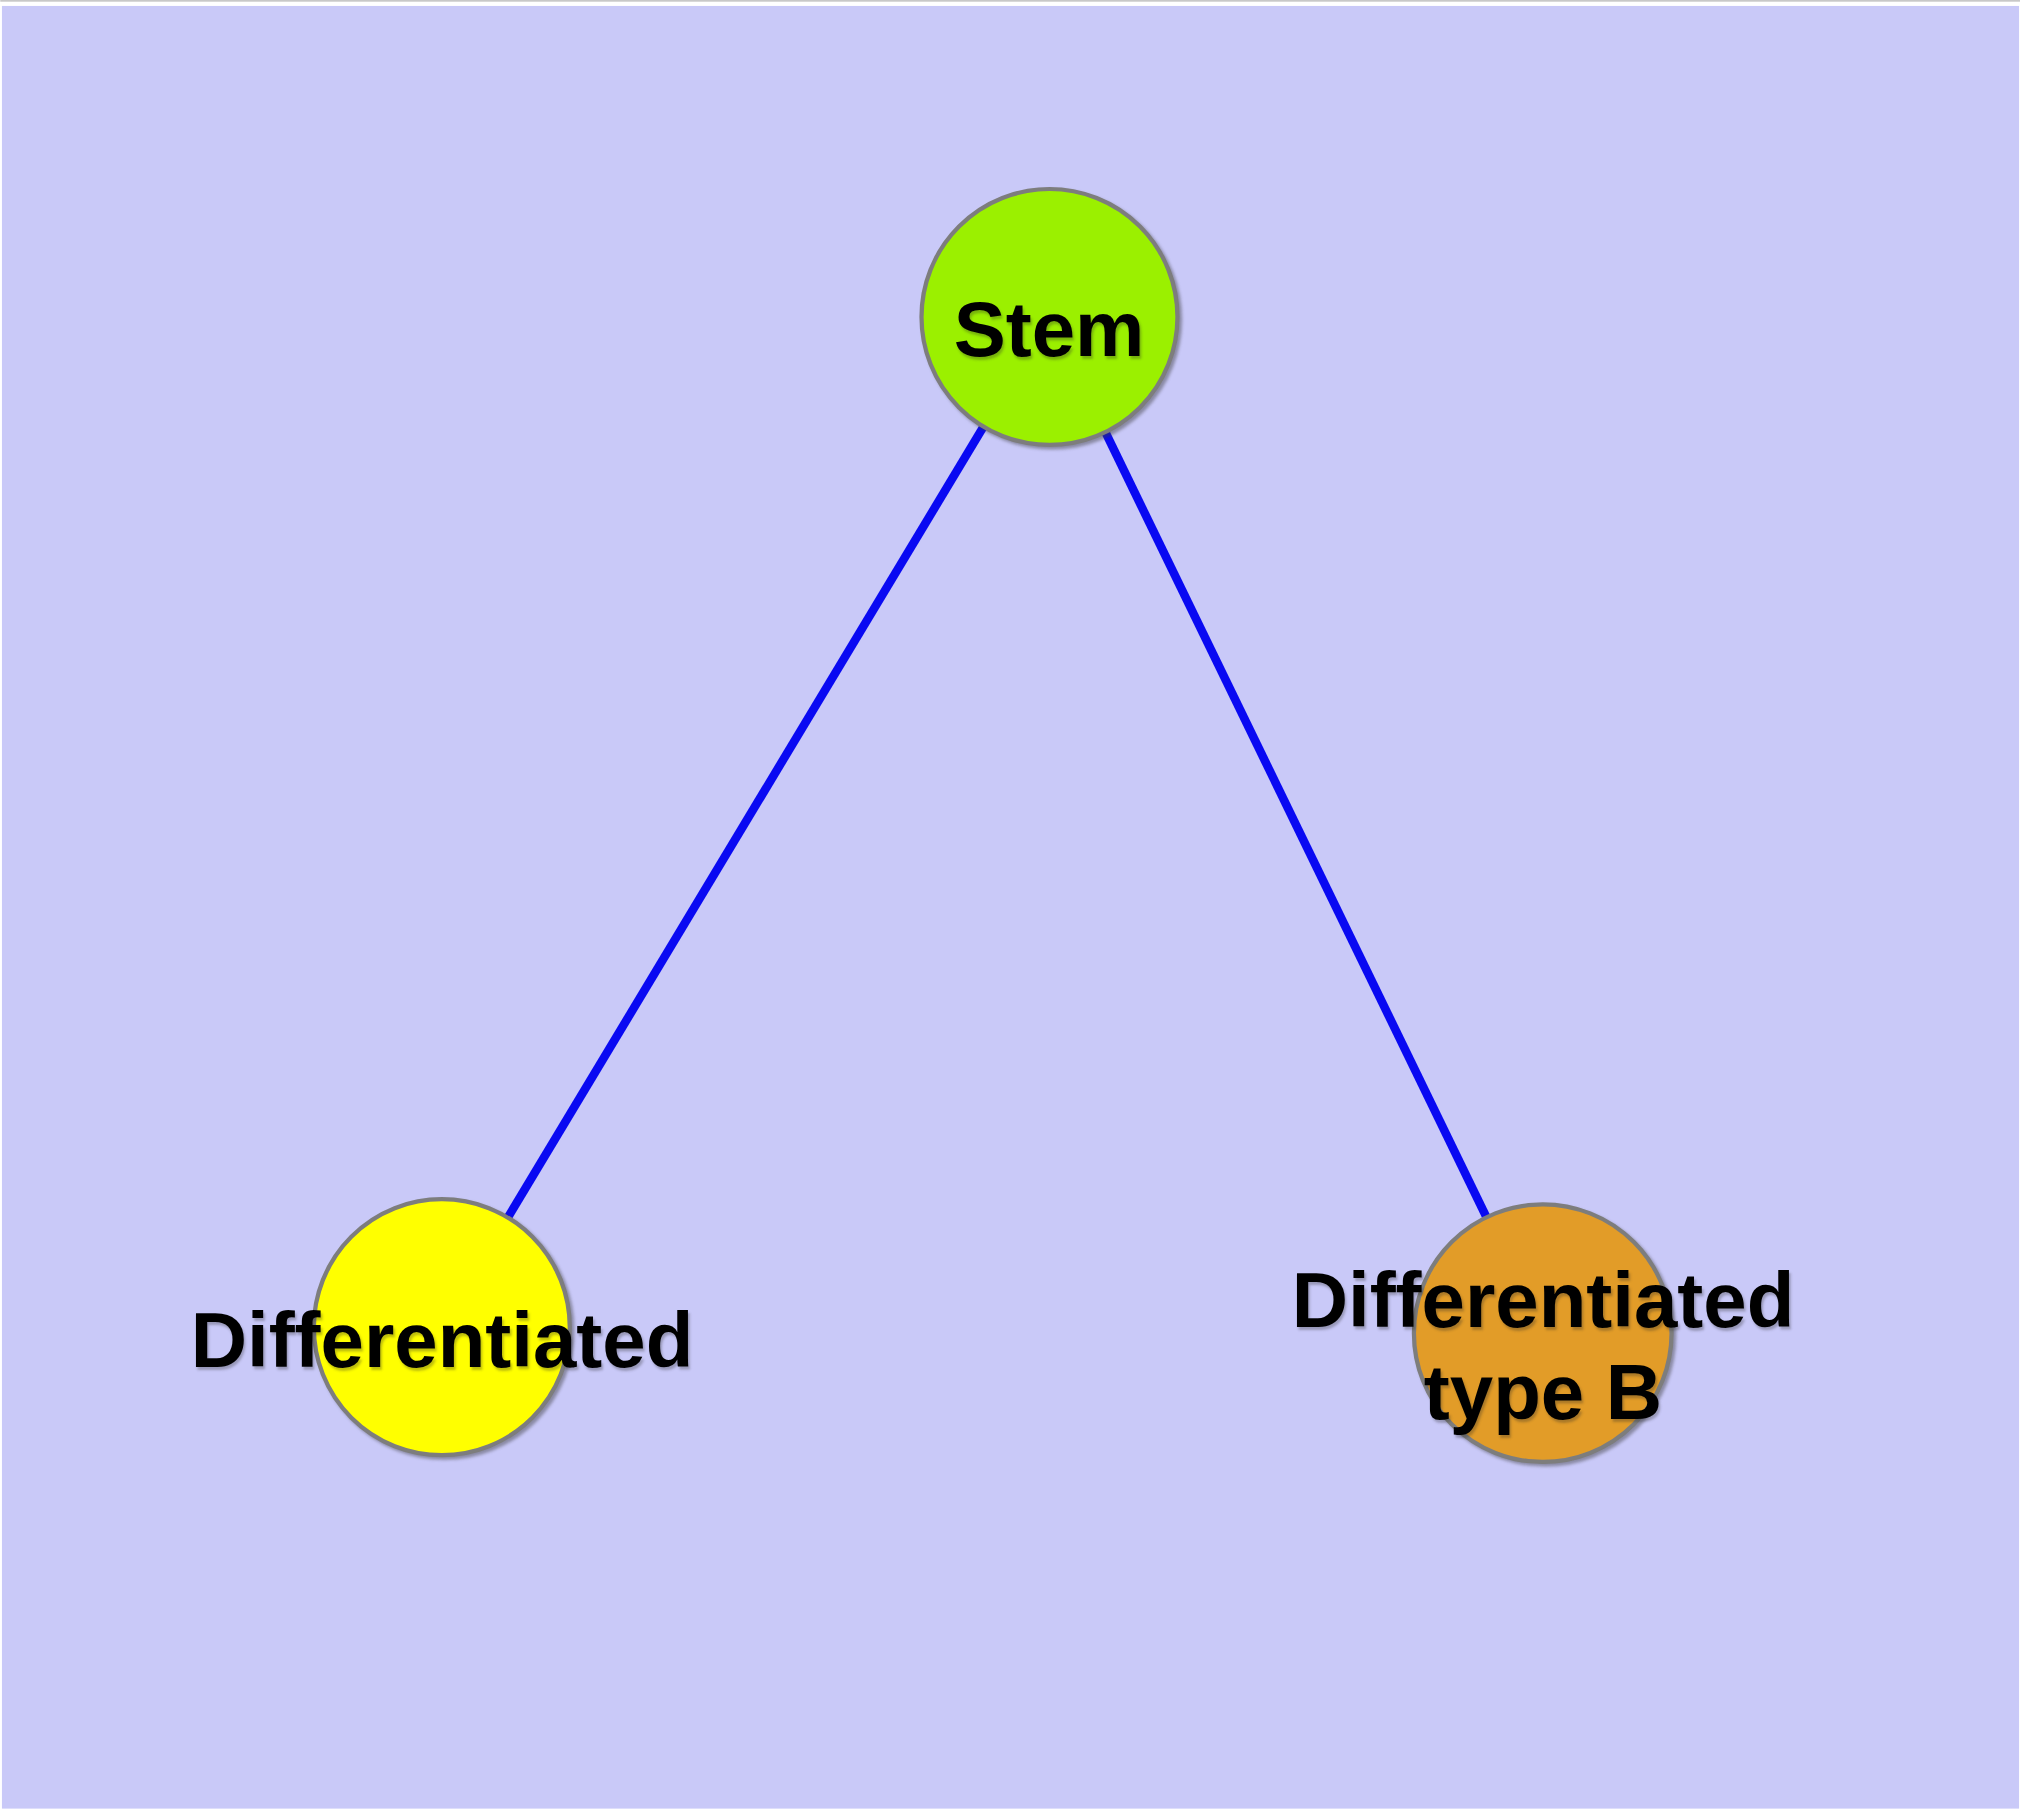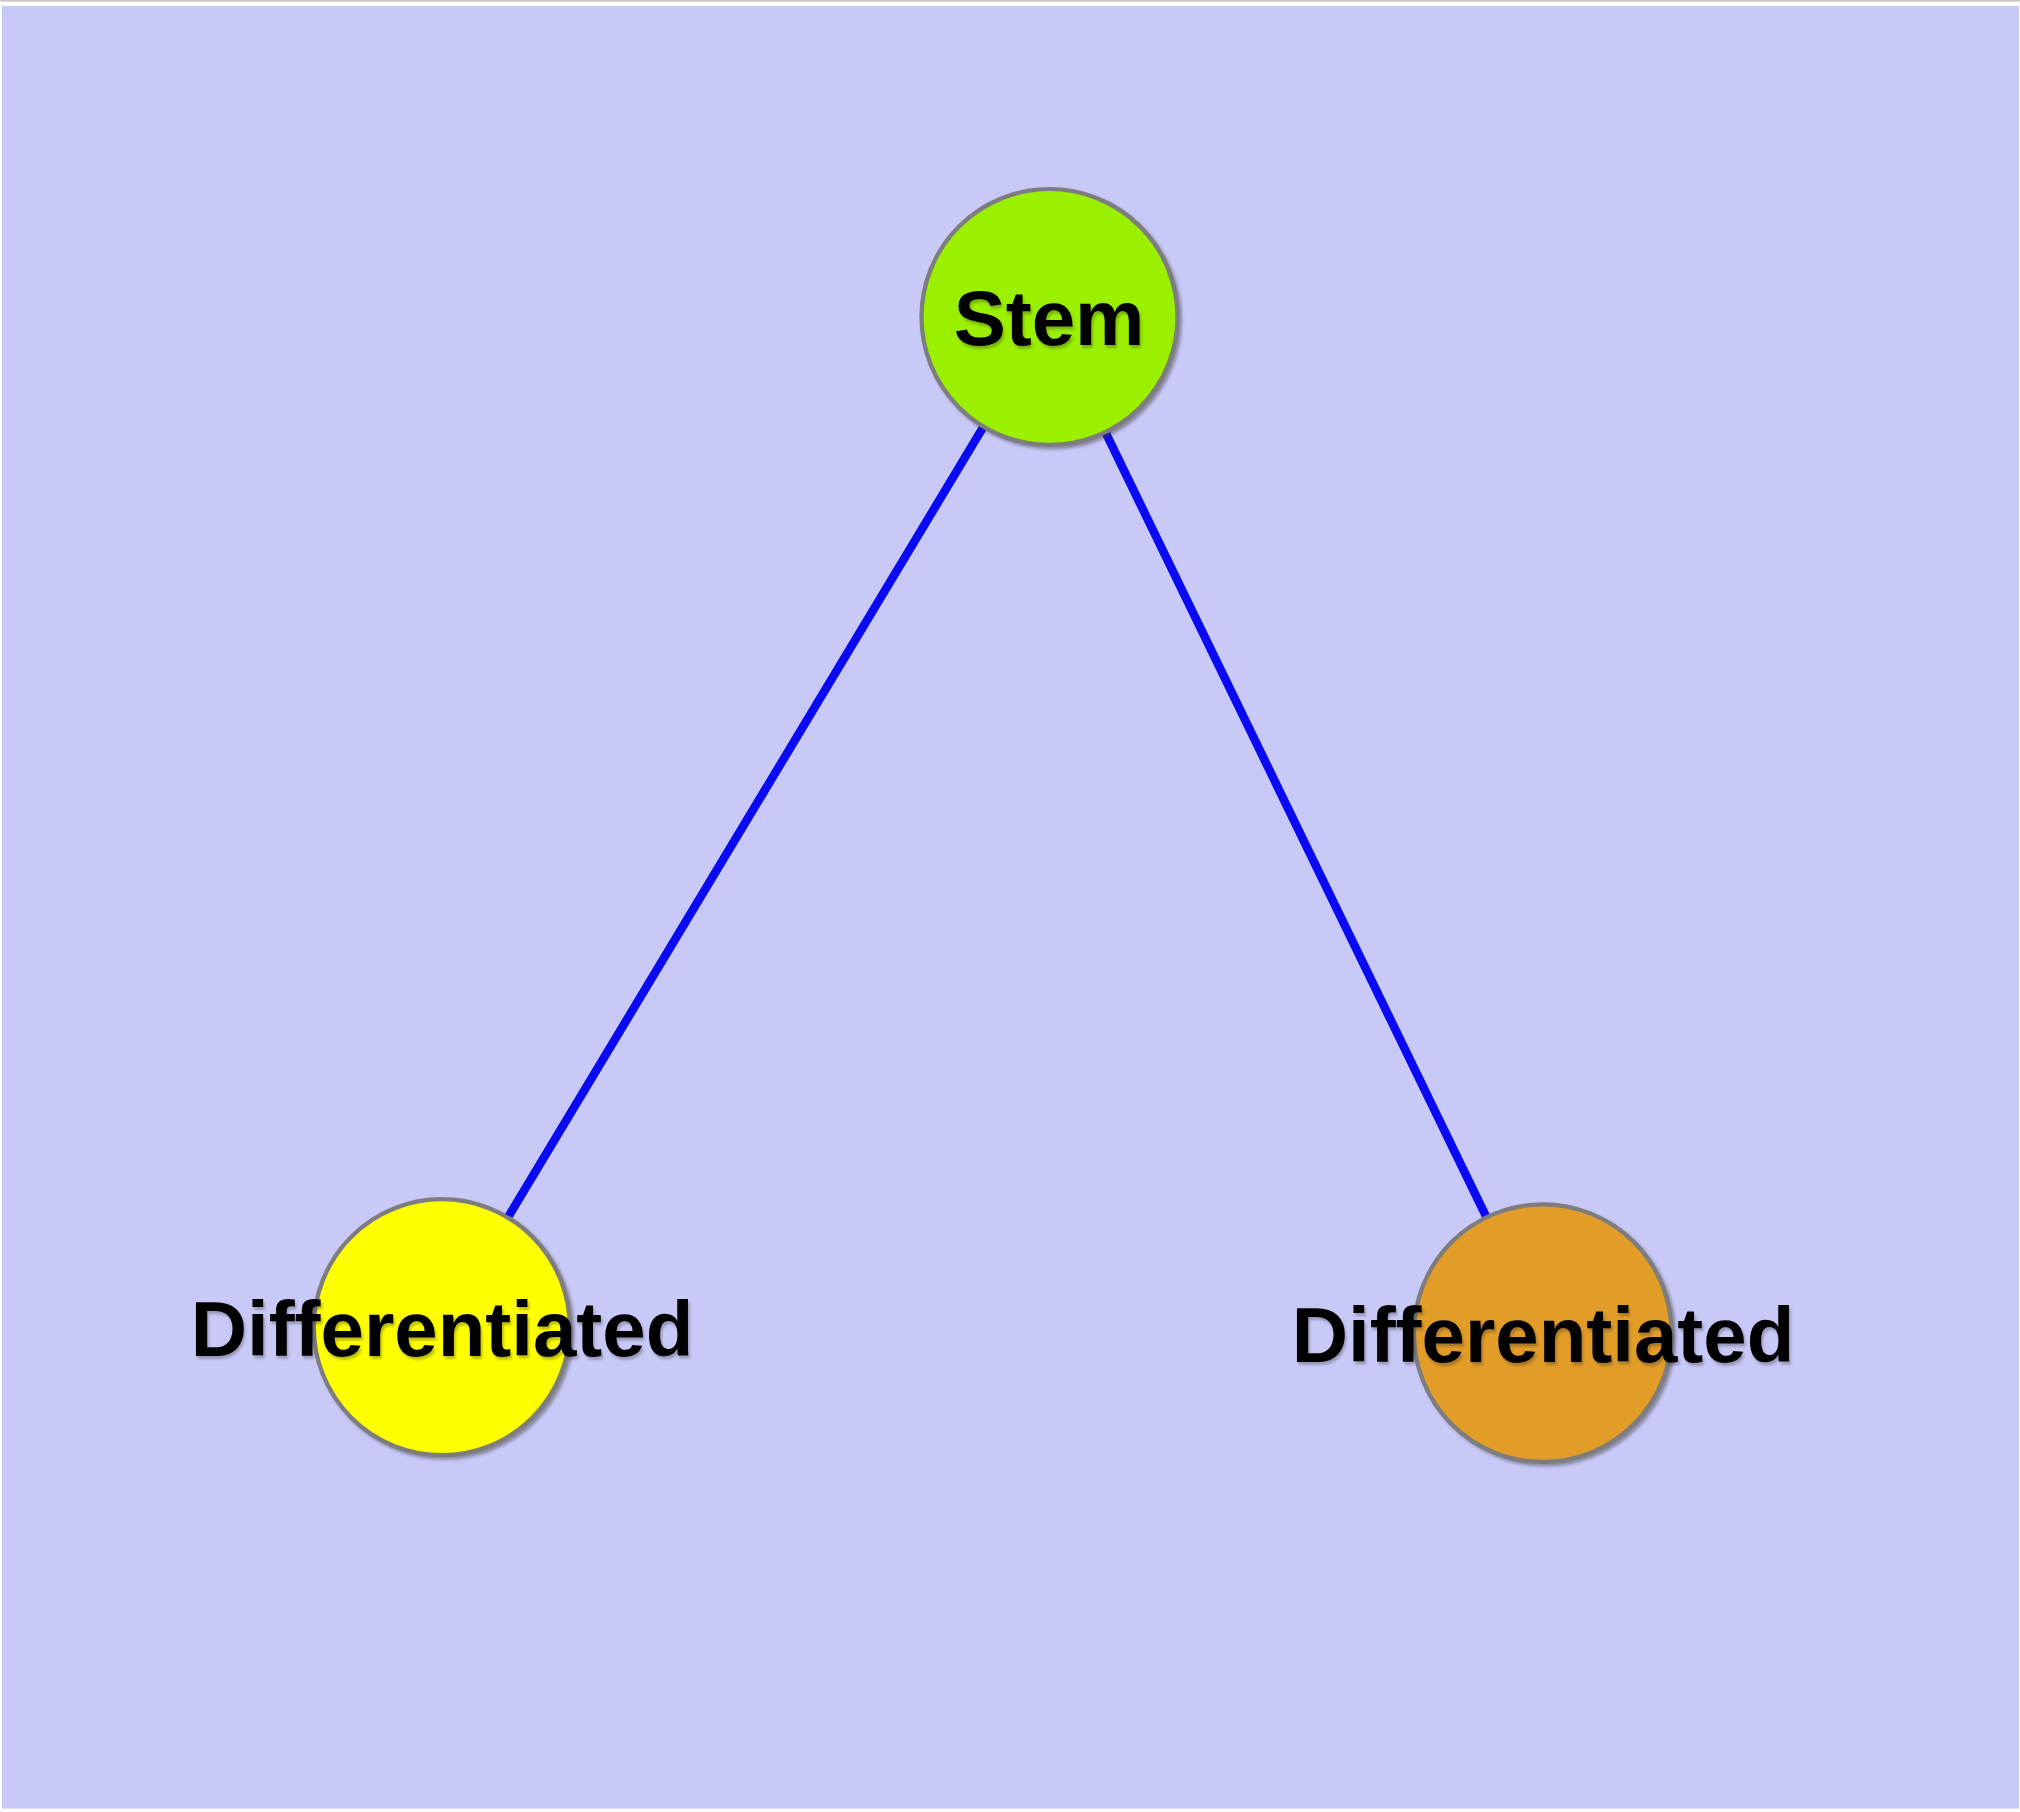--- a/index.html
+++ b/index.html
@@ -36,20 +36,21 @@
     position: absolute;
     transform: translate(-50%, -50%);
     text-align: center;
     white-space: nowrap;
     font-weight: 700;
     font-size: 78px;
     line-height: 92px;
     color: #000000;
     text-shadow: 1.7px 3.4px 2.5px rgba(40,40,40,0.30);
     pointer-events: none;
+    margin-top: 11px;
   }
 </style>
 </head>
 <body>
 
 <div class="frame">
 
   <svg class="graph-svg" viewBox="0 0 2384 2138">
 
     <rect x="0" y="0" width="2384" height="2" fill="#c8c8c8"></rect>
@@ -65,16 +66,17 @@
   </svg>
 
   <div class="node-label" style="left:1049px; top:318px;">Stem</div>
 
   <div class="node-label" style="left:442px; top:1329px;">
     <div>Differentiated</div>
   </div>
 
   <div class="node-label" style="left:1543px; top:1335px;">
     <div>Differentiated</div>
+    <div>type B</div>
   </div>
 
 </div>
 
 
 </body></html>

